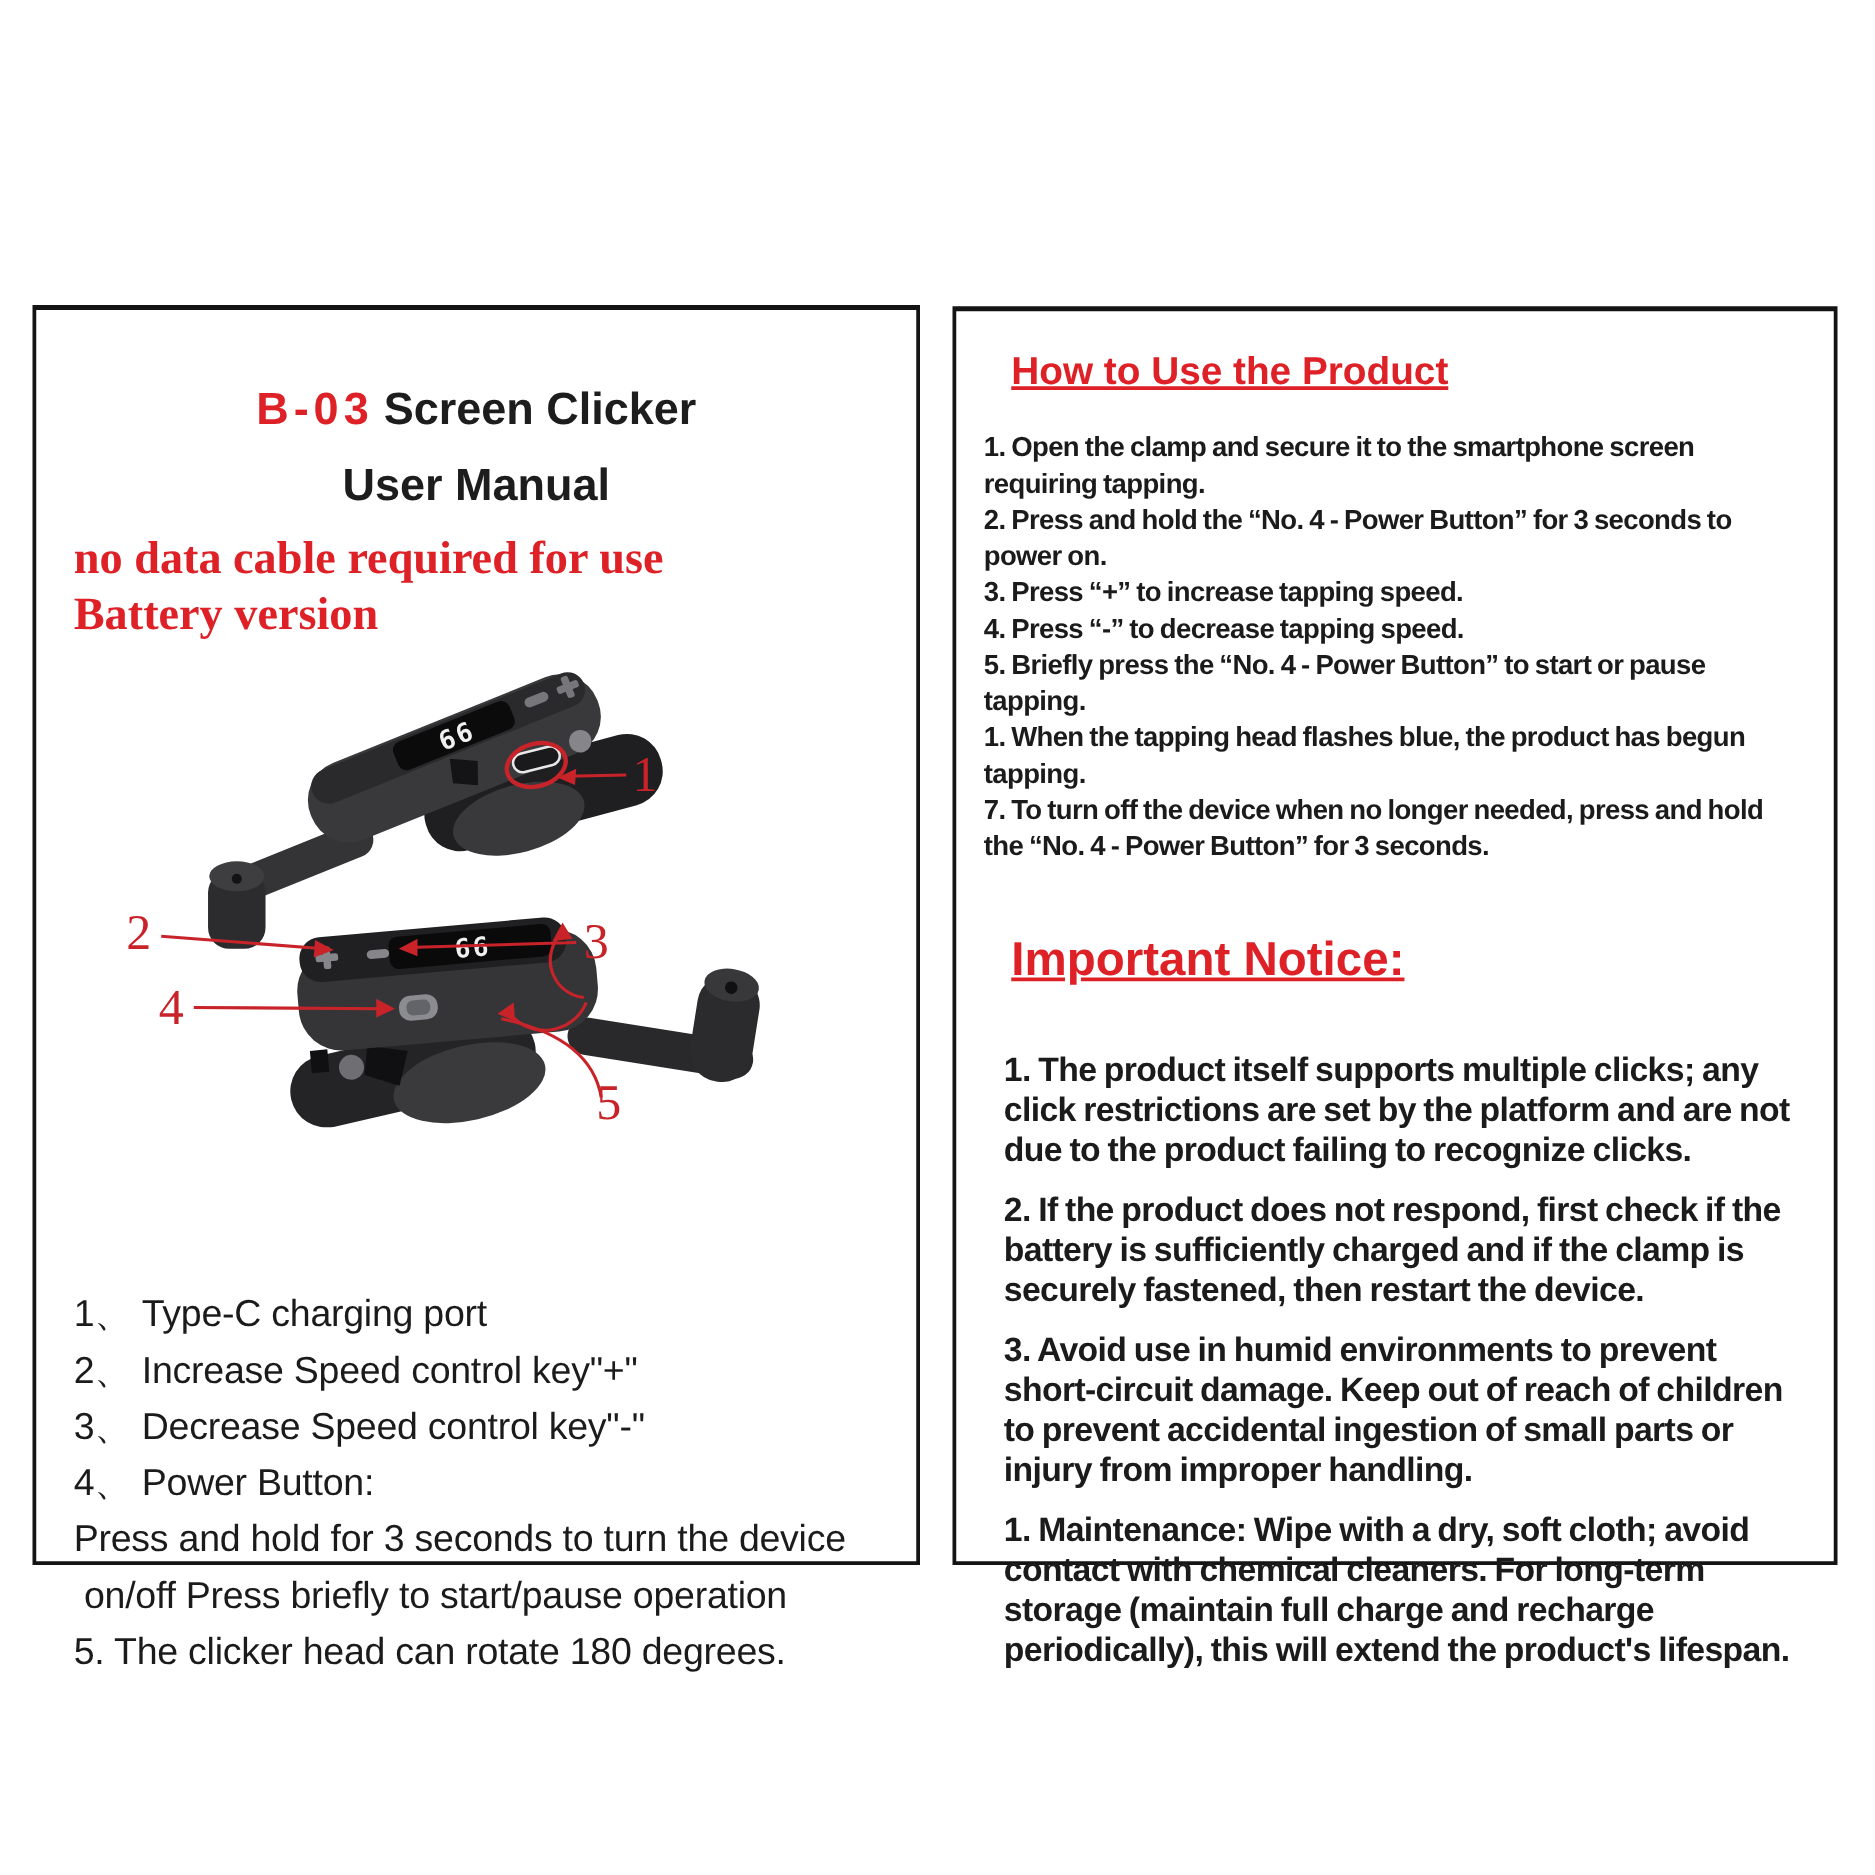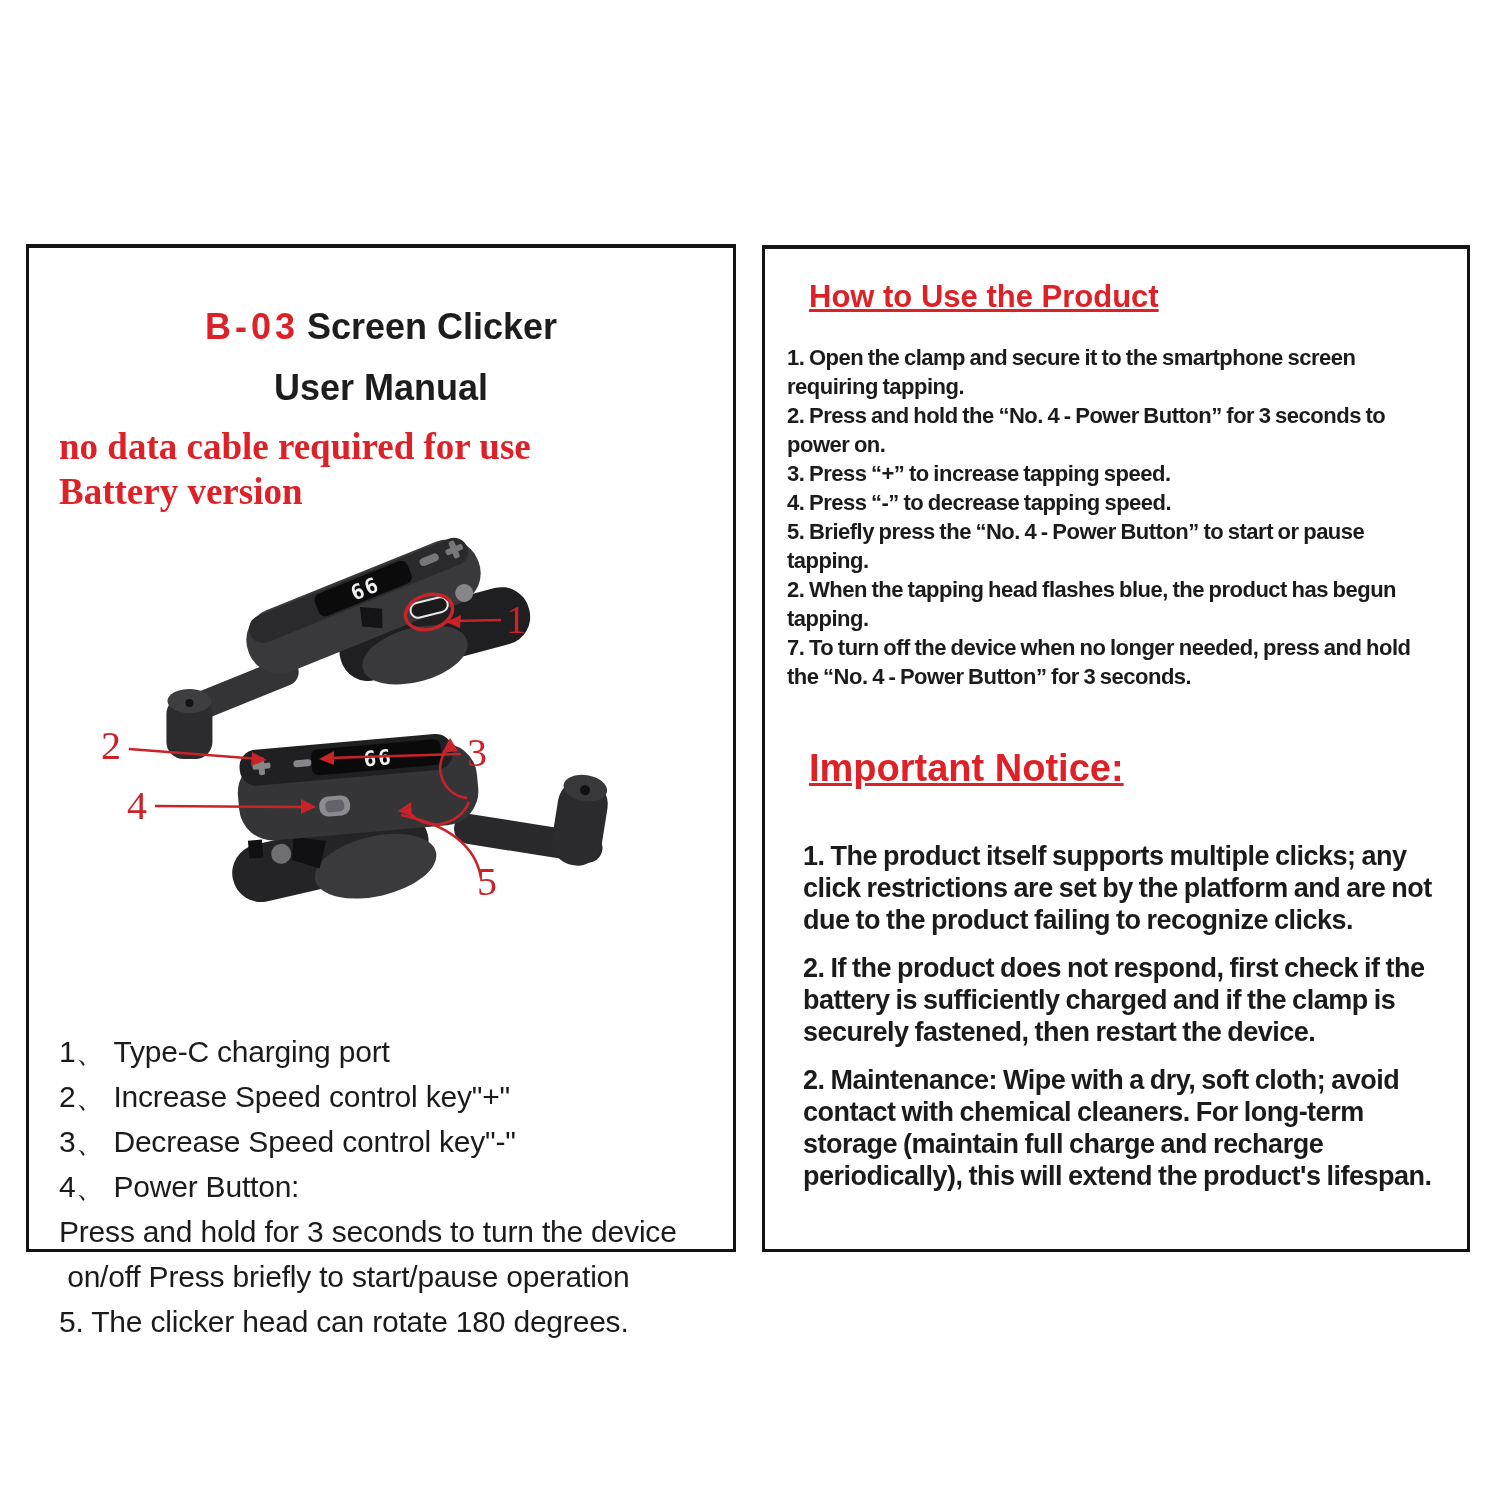--- a/index.html
+++ b/index.html
@@ -172,26 +172,27 @@
 
     <h2 class="section-heading h-howto">How to Use the Product</h2>
 
     <div class="steps">
 
     <p>1. Open the clamp and secure it to the smartphone screen requiring tapping.</p>
         <p>2. Press and hold the “No. 4 - Power Button” for 3 seconds to power on.</p>
         <p>3. Press “+” to increase tapping speed.</p>
         <p>4. Press “-” to decrease tapping speed.</p>
         <p>5. Briefly press the “No. 4 - Power Button” to start or pause tapping.</p>
-        <p>2. When the tapping head flashes blue, the product has begun tapping.</p>
+        <p>1. When the tapping head flashes blue, the product has begun tapping.</p>
         <p>7. To turn off the device when no longer needed, press and hold the “No. 4 - Power Button” for 3 seconds.</p>
       </div>
 
     <h2 class="section-heading h-notice">Important Notice:</h2>
 
     <div class="notice">
 
     <p>1. The product itself supports multiple clicks; any click restrictions are set by the platform and are not due to the product failing to recognize clicks.</p>
         <p>2. If the product does not respond, first check if the battery is sufficiently charged and if the clamp is securely fastened, then restart the device.</p>
-        <p>2. Maintenance: Wipe with a dry, soft cloth; avoid contact with chemical cleaners. For long-term storage (maintain full charge and recharge periodically), this will extend the product's lifespan.</p>
+        <p>3. Avoid use in humid environments to prevent short-circuit damage. Keep out of reach of children to prevent accidental ingestion of small parts or injury from improper handling.</p>
+        <p>1. Maintenance: Wipe with a dry, soft cloth; avoid contact with chemical cleaners. For long-term storage (maintain full charge and recharge periodically), this will extend the product's lifespan.</p>
       </div>
   </section>
 </div>
 
 </body></html>

